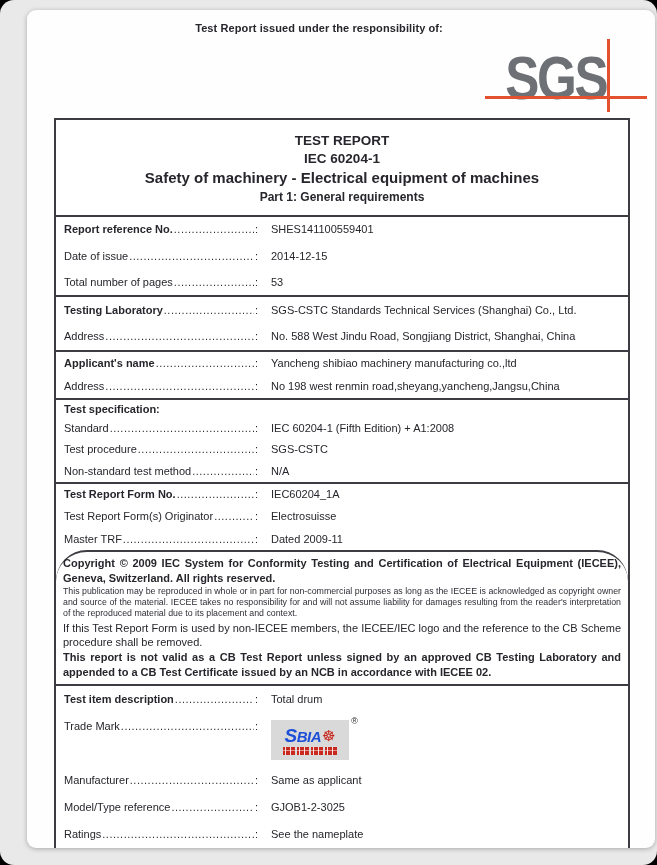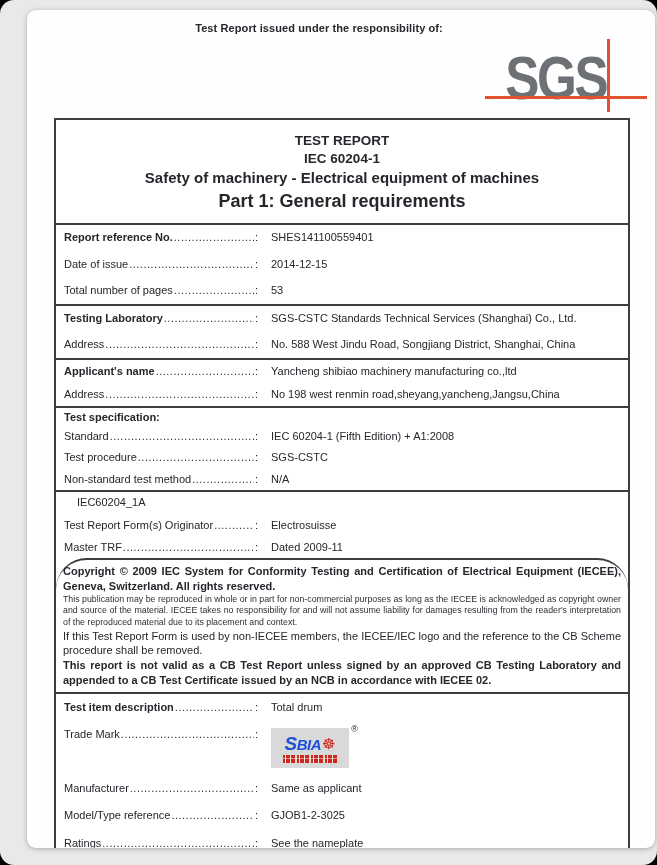--- a/index.html
+++ b/index.html
@@ -25,21 +25,21 @@
   .sgs-vline{position:absolute;left:580px;top:29px;width:3px;height:73px;background:#e4512e;}
   
   .doc-table{margin-left:27px;width:576px;border:2px solid #3c3c42;border-bottom:none;
     box-sizing:border-box;background:#fff;}
   .sec{border-top:2px solid #3c3c42;}
   .sec:first-child{border-top:none;}
   .title-cell{text-align:center;padding:12px 11px 10px;}
   .tl{font-weight:bold;line-height:1.35;}
   .tl1,.tl2{font-size:13.5px;}
   .tl3{font-size:15px;}
-  .tl4{font-size:18px;}
+  .tl4{font-size:12px;}
   .row{display:flex;align-items:baseline;line-height:1.2;font-size:11px;}
   .lbl{flex:0 0 194px;display:flex;align-items:baseline;overflow:hidden;white-space:nowrap;}
   .lbl .txt{flex:0 0 auto;}
   .lbl .dots{flex:1 1 auto;overflow:hidden;min-width:0;margin:0 1px;font-weight:normal;color:#2b2b33;}
   .lbl .dots::before{content:"......................................................................................";letter-spacing:.5px;}
   .lbl::after{content:":";flex:0 0 auto;}
   .val{flex:1;margin-left:13px;}
   .b .lbl .txt{font-weight:bold;}
   .secB .row,.secC .row{padding:6.5px 8px;}
   .secD .row{padding:5px 8px;}
@@ -171,20 +171,24 @@
         <span class="lbl">
             <span class="txt">Non-standard test method</span>
             <span class="dots"></span>
           </span>
         <span class="val">N/A</span>
       </div>
     </div>
 
     <div class="sec secF">
       <div class="row b">
+        <span class="lbl">
+            <span class="txt">Test Report Form No.</span>
+            <span class="dots"></span>
+          </span>
         <span class="val">IEC60204_1A</span>
       </div>
       <div class="row">
         <span class="lbl">
             <span class="txt">Test Report Form(s) Originator </span>
             <span class="dots"></span>
           </span>
         <span class="val">Electrosuisse</span>
       </div>
       <div class="row">

